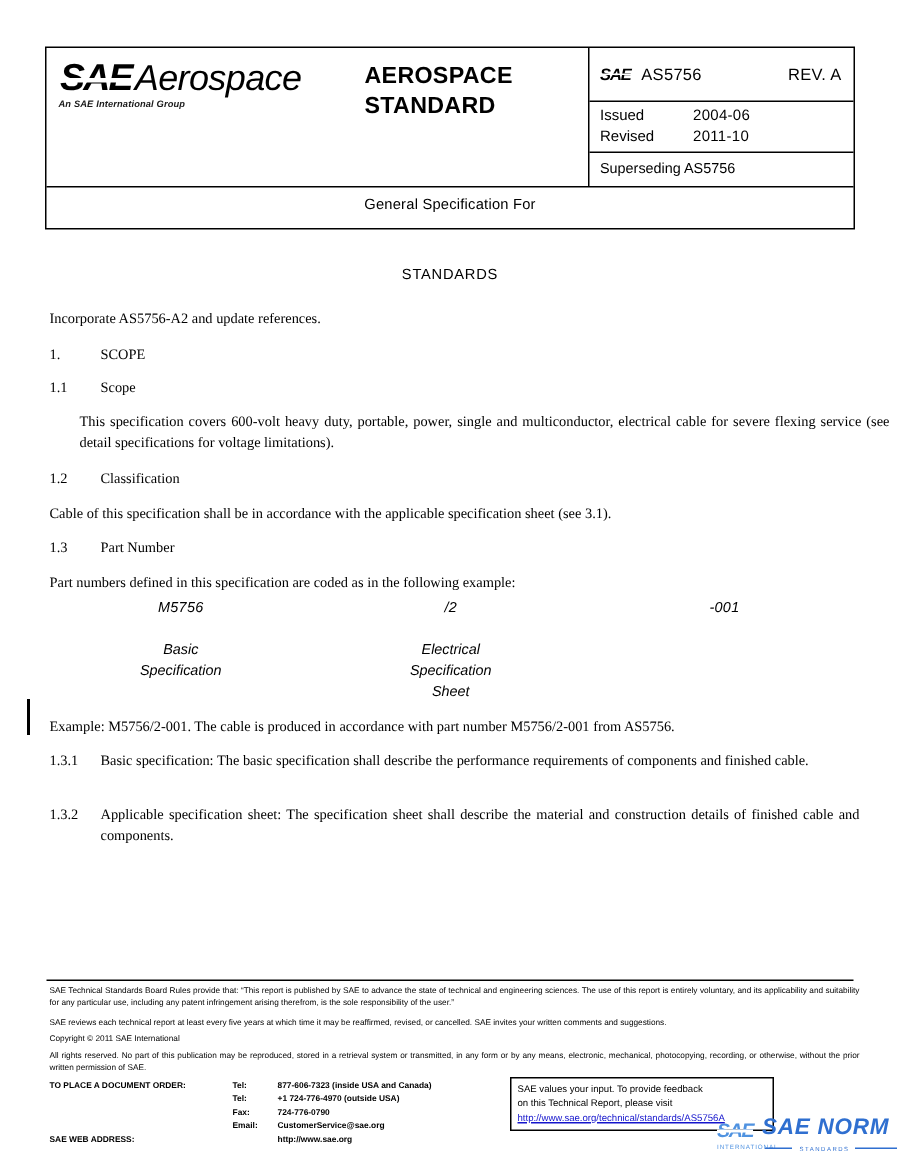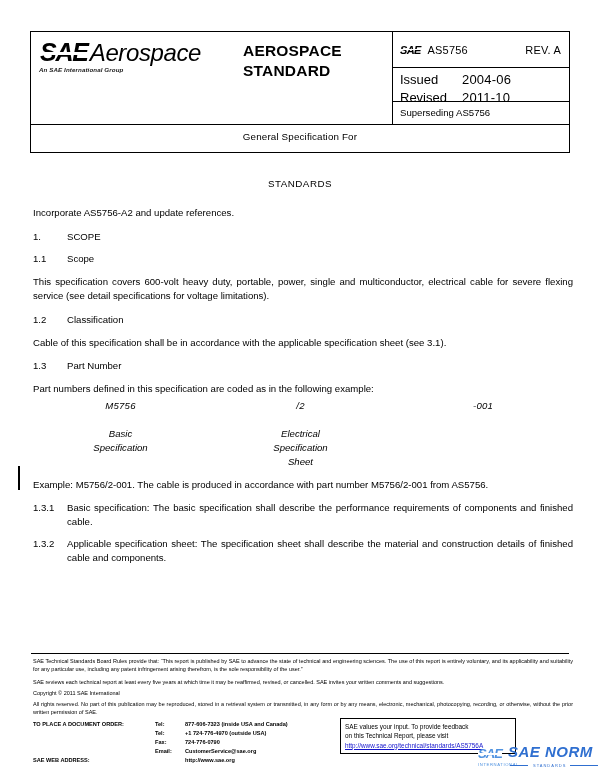--- a/index.html
+++ b/index.html
@@ -134,21 +134,21 @@
     letter-spacing: 0.2px;
   }
   .hdr-r-row2 {
     padding: 3px 7px 4px 7px;
     border-bottom: 1.4px solid #000;
     box-sizing: border-box;
     height: 34px;
   }
   .dateline {
     display: flex;
-    font-size: 13px;
+    font-size: 10px;
     line-height: 1.42;
   }
   .dateline .lab { width: 62px; }
   .dateline .val { letter-spacing: 0.2px; }
   .hdr-r-row3 {
     padding: 5px 7px 4px 7px;
     font-size: 9.6px;
     height: 22px;
     box-sizing: border-box;
   }
@@ -173,33 +173,34 @@
     font-size: 9.8px;
     letter-spacing: 0.5px;
   }
   .body-text {
     position: absolute;
     left: 33px;
     width: 540px;
     font-size: 9.6px;
     line-height: 1.42;
     color: #000;
+    font-family: Liberation Serif, serif;
   }
   .p-indent-num {
     display: flex;
   }
   .p-indent-num .num {
     width: 34px;
     flex-shrink: 0;
   }
   .p-indent-num .txt {
     flex: 1;
     text-align: justify;
   }
-  .p-just { text-align: justify; }
+  .p-just { text-align: justify; margin-left: 20px; }
 
   
   .partnum-table {
     position: absolute;
     left: 33px;
     top: 400px;
     width: 540px;
     display: flex;
   }
   .pn-col {

